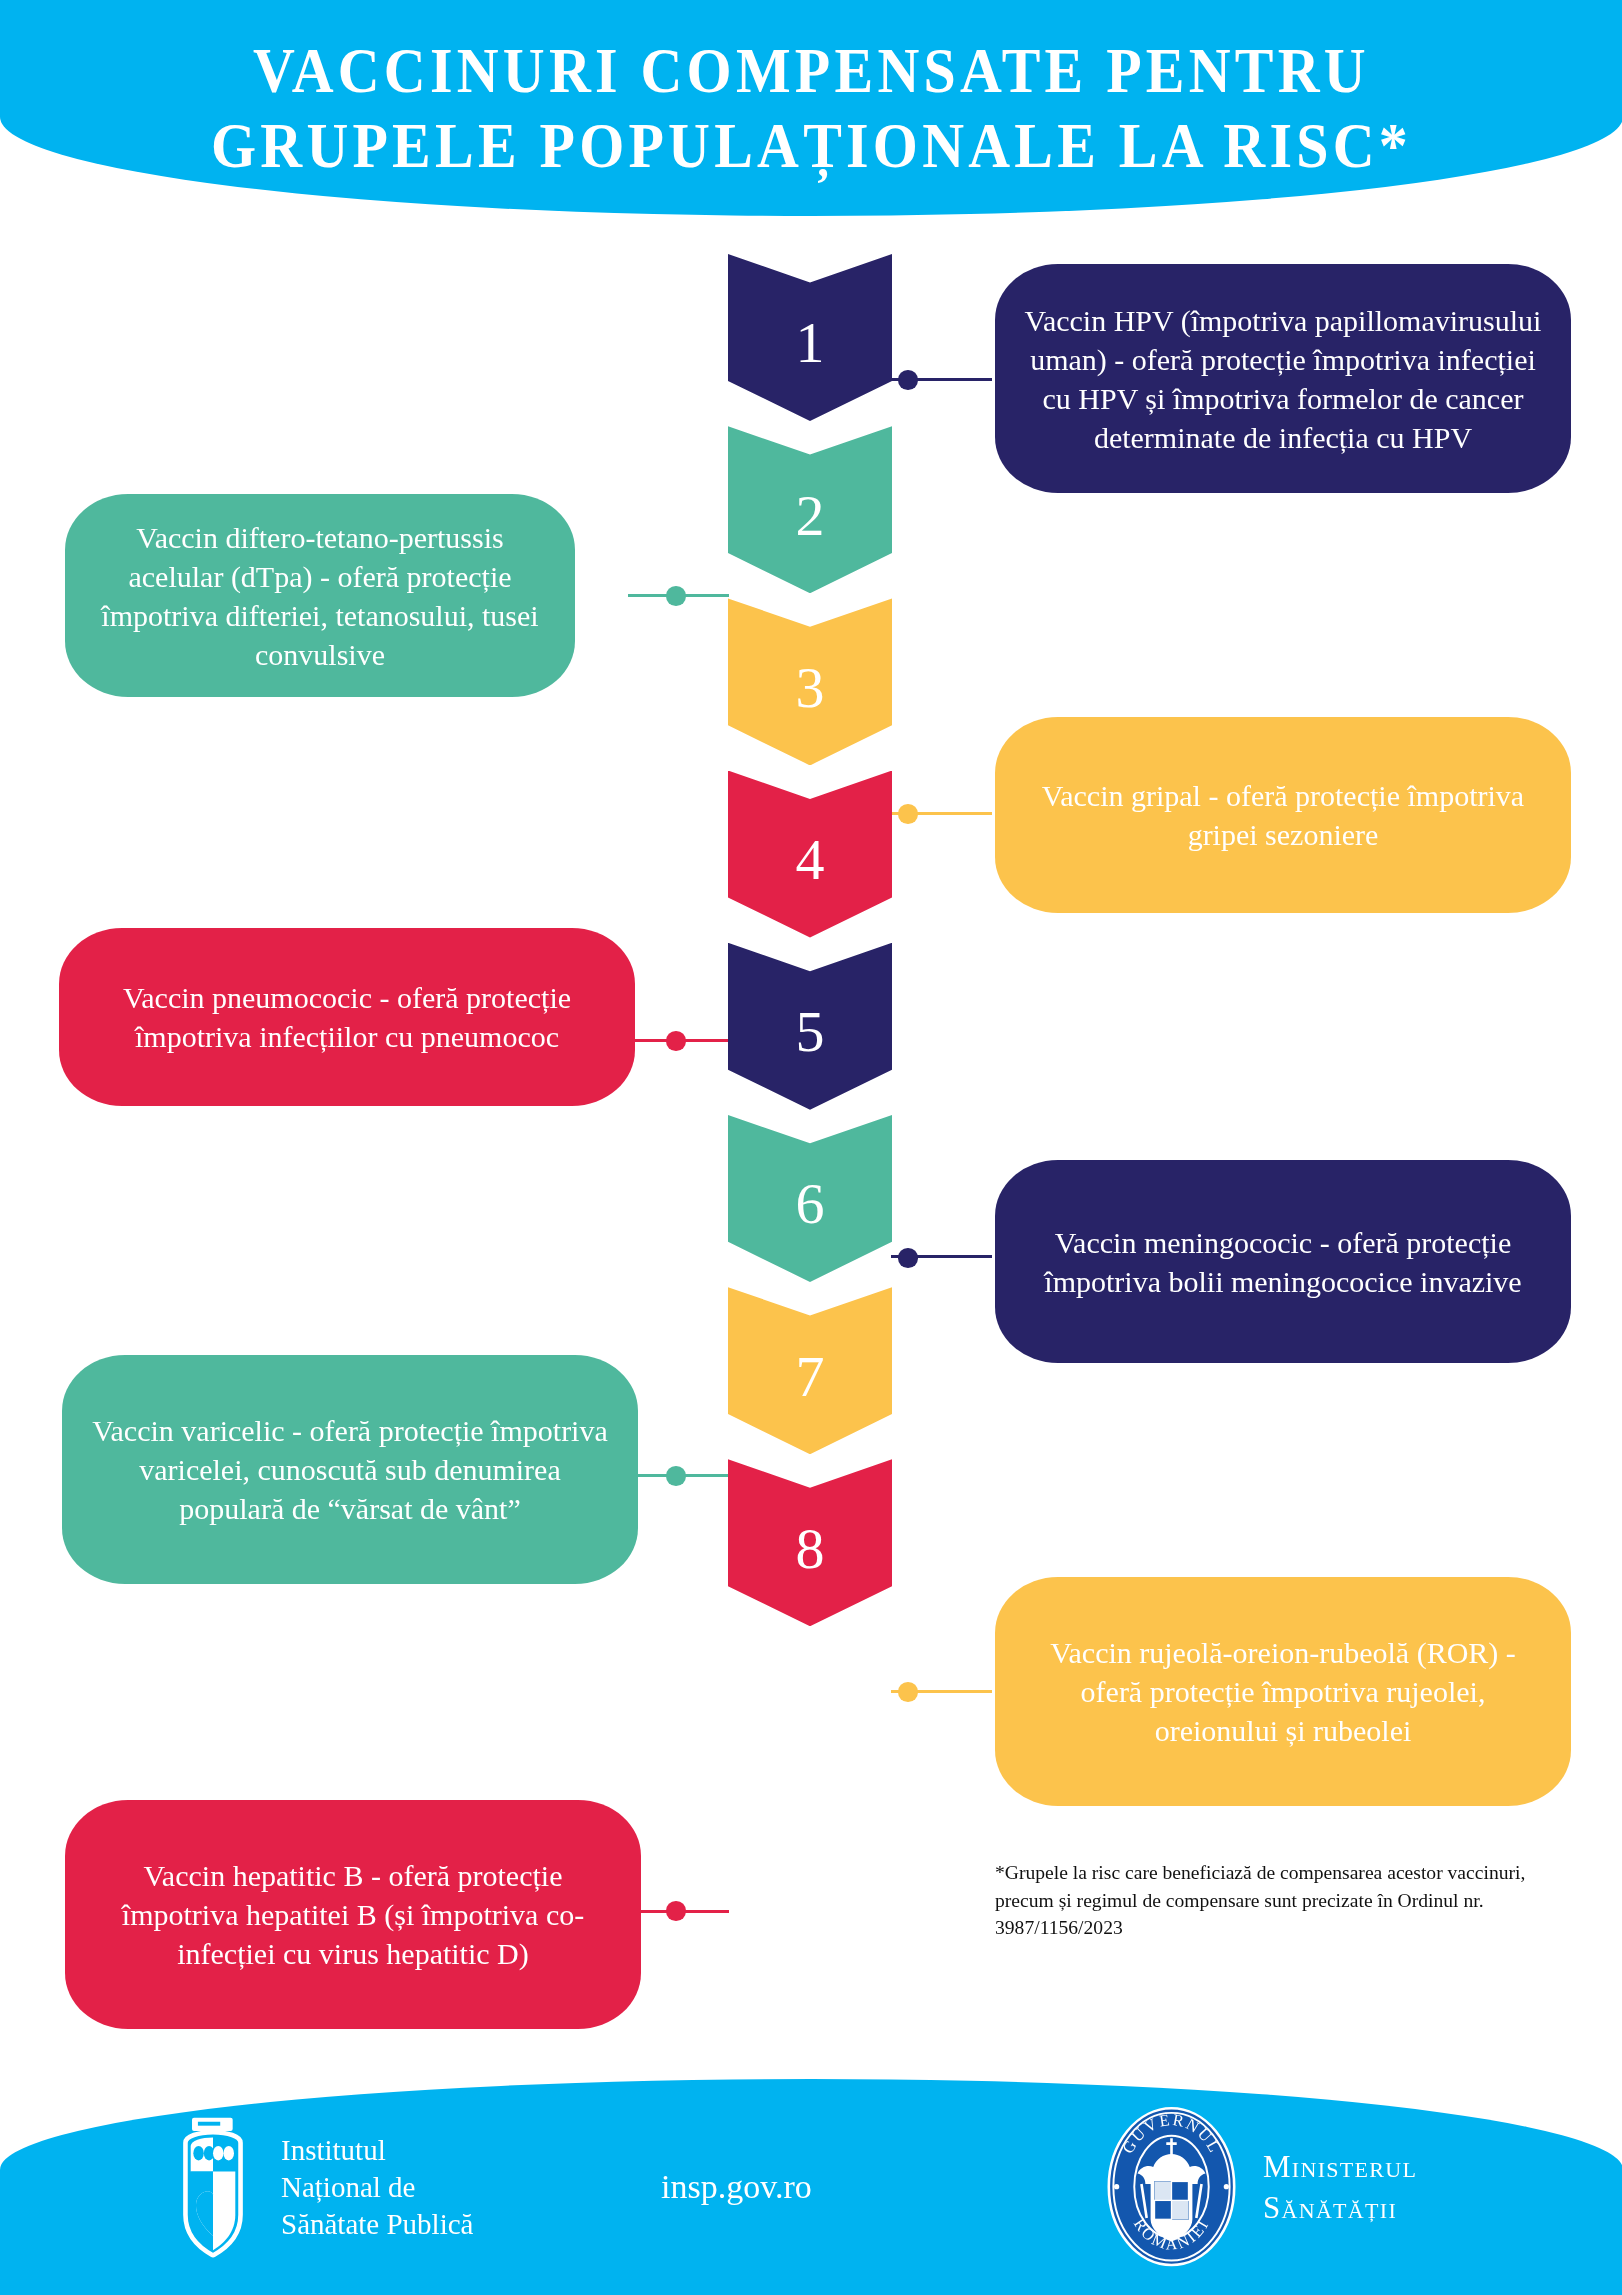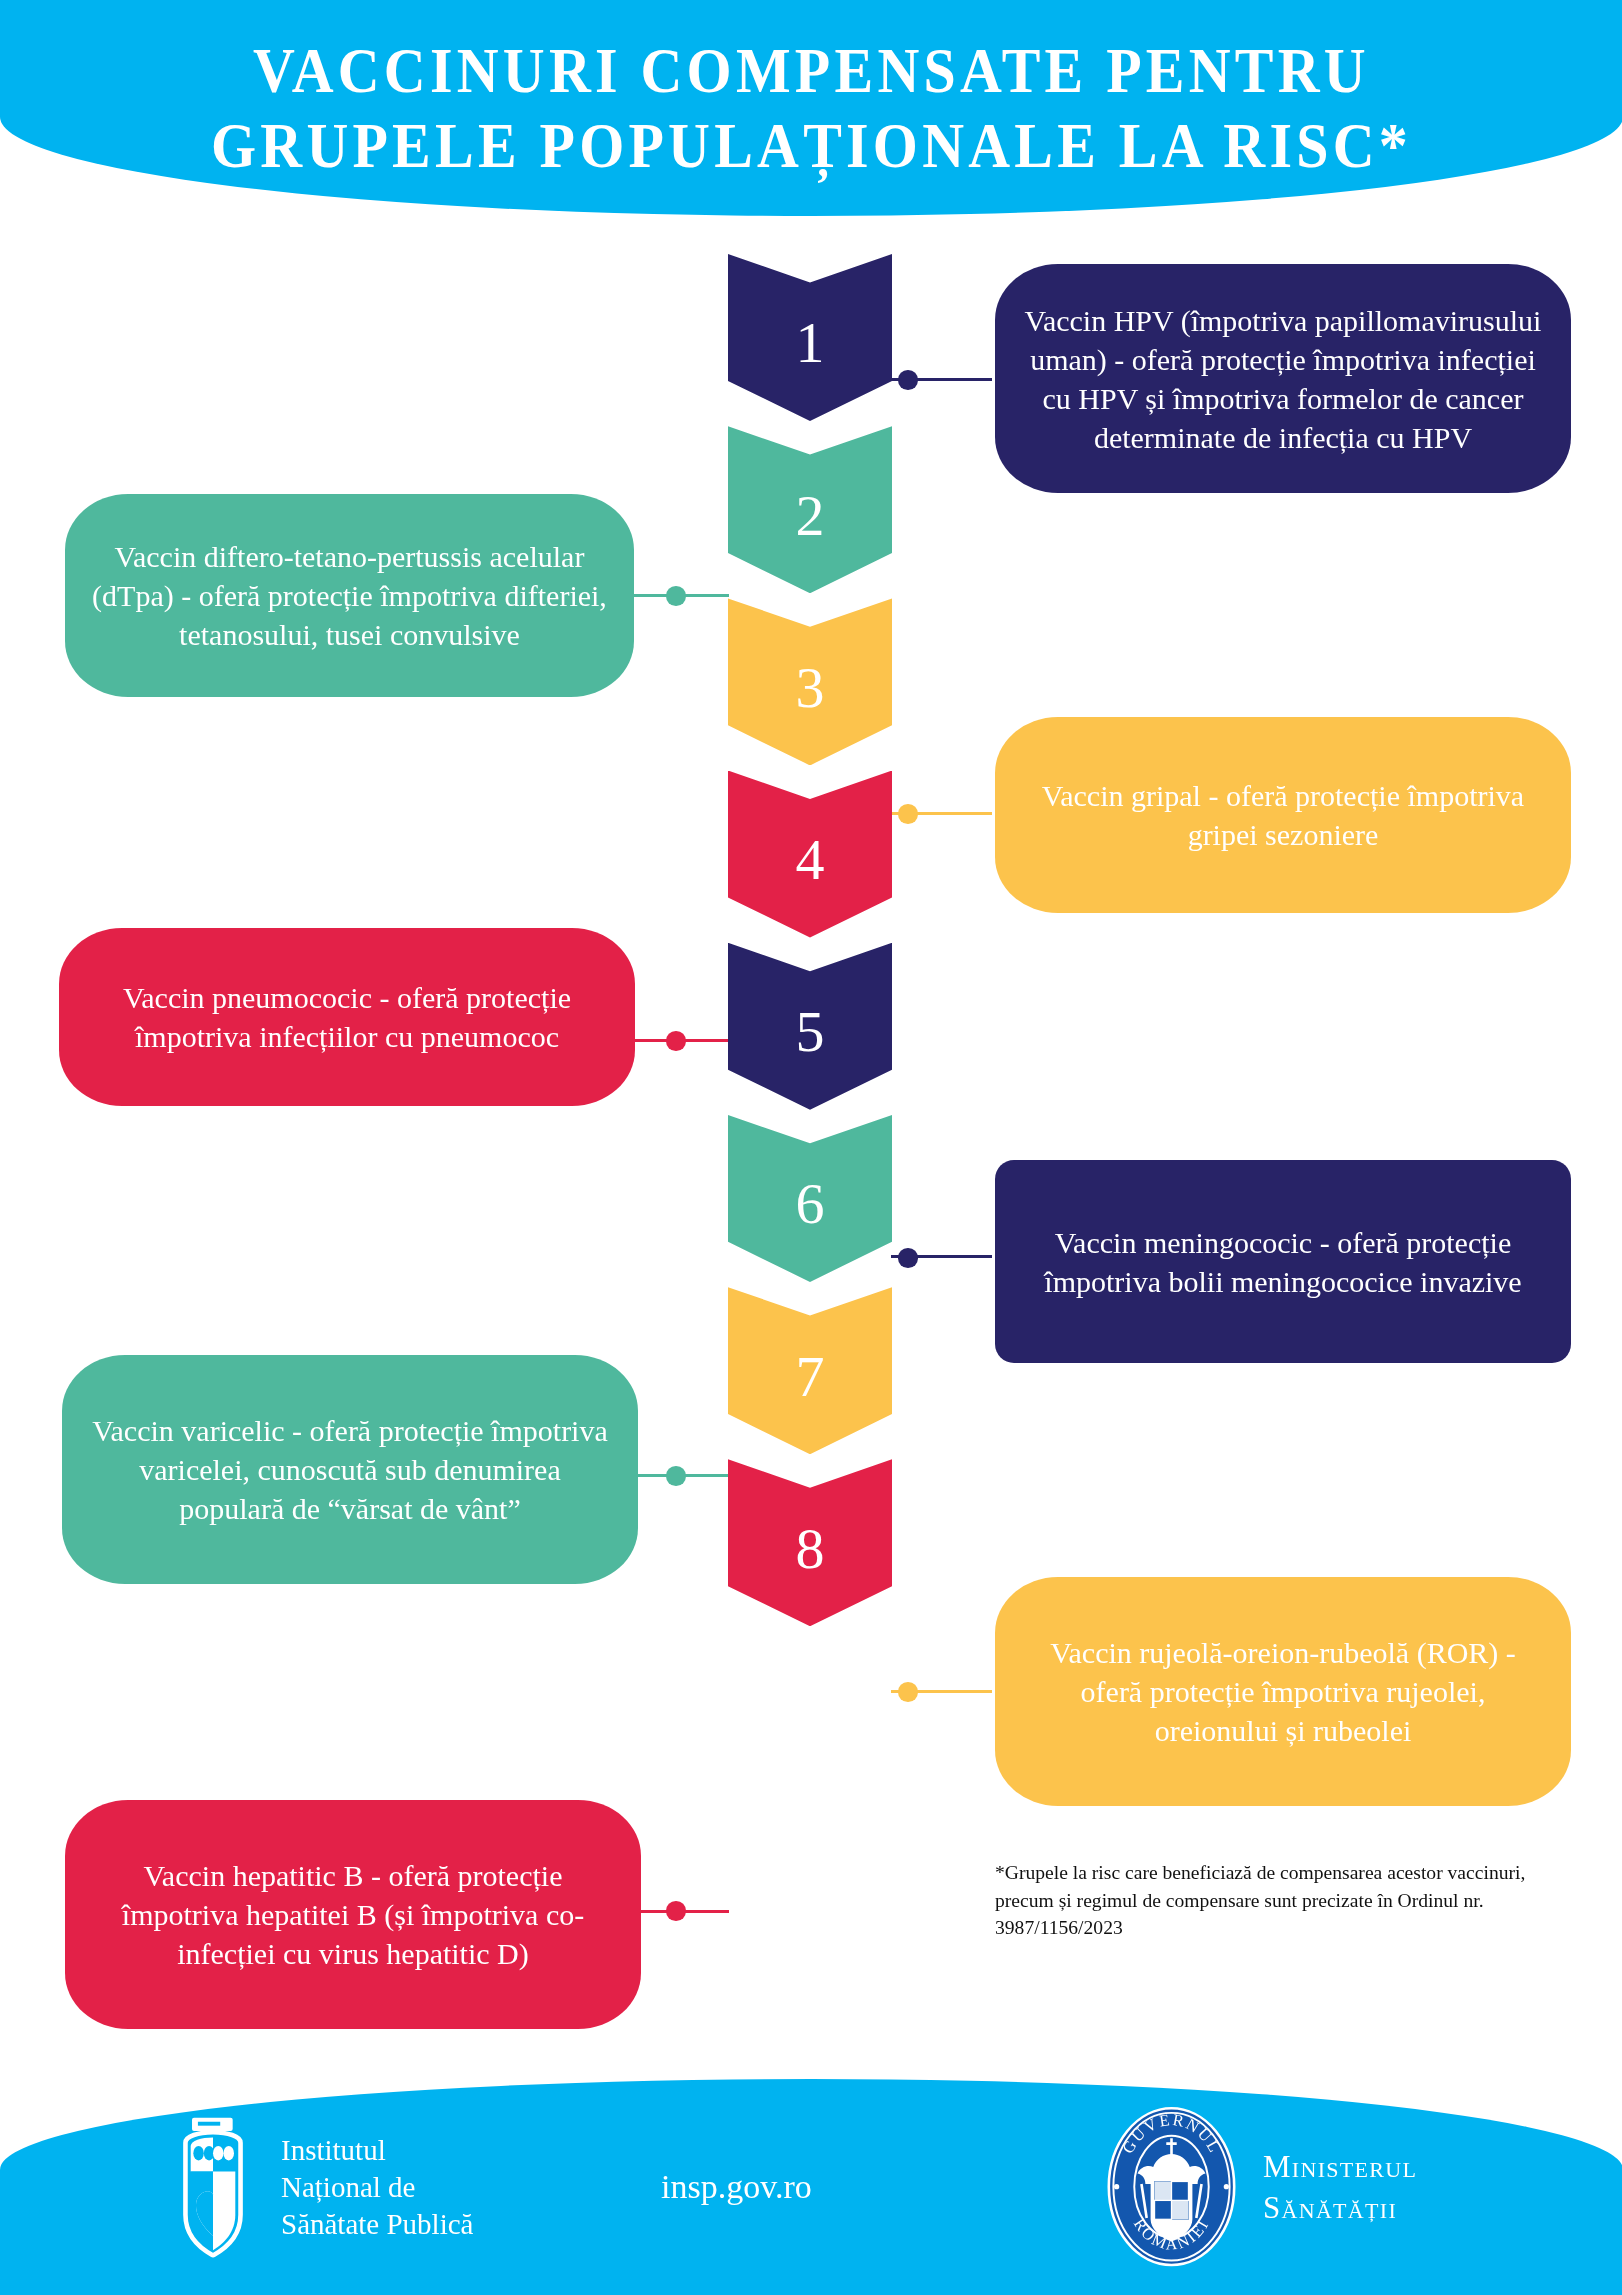--- a/index.html
+++ b/index.html
@@ -103,39 +103,39 @@
 <div id="content-layer">
 
   <div class="conn" style="left:891px;top:378px;width:101px;background:#282367;"></div>
   <div class="dot" style="left:898px;top:370px;background:#282367;"></div>
   <div class="bubble" style="left:995px;top:264px;width:576px;height:229px;background:#282367;">
     <p>Vaccin HPV (împotriva papillomavirusului uman) - oferă protecție împotriva infecției cu HPV și împotriva formelor de cancer determinate de infecția cu HPV</p>
   </div>
 
   <div class="conn" style="left:628px;top:594px;width:101px;background:#4fb89d;"></div>
   <div class="dot" style="left:666px;top:586px;background:#4fb89d;"></div>
-  <div class="bubble" style="left:65px;top:494px;width:569px;height:203px;background:#4fb89d;">
+  <div class="bubble" style="left:65px;top:494px;width:510px;height:203px;background:#4fb89d;">
     <p>Vaccin diftero-tetano-pertussis acelular (dTpa) - oferă protecție împotriva difteriei, tetanosului, tusei convulsive</p>
   </div>
 
   <div class="conn" style="left:891px;top:812px;width:101px;background:#fcc34c;"></div>
   <div class="dot" style="left:898px;top:804px;background:#fcc34c;"></div>
   <div class="bubble" style="left:995px;top:717px;width:576px;height:196px;background:#fcc34c;">
     <p>Vaccin gripal - oferă protecție împotriva gripei sezoniere</p>
   </div>
 
   <div class="conn" style="left:628px;top:1039px;width:101px;background:#e32148;"></div>
   <div class="dot" style="left:666px;top:1031px;background:#e32148;"></div>
   <div class="bubble" style="left:59px;top:928px;width:576px;height:178px;background:#e32148;">
     <p>Vaccin pneumococic - oferă protecție împotriva infecțiilor cu pneumococ</p>
   </div>
 
   <div class="conn" style="left:891px;top:1255px;width:101px;background:#282367;"></div>
   <div class="dot" style="left:898px;top:1248px;background:#282367;"></div>
-  <div class="bubble" style="left:995px;top:1160px;width:576px;height:203px;background:#282367;border-radius:19px;">
+  <div class="bubble" style="left:995px;top:1160px;width:576px;height:203px;background:#282367;">
     <p>Vaccin meningococic - oferă protecție împotriva bolii meningococice invazive</p>
   </div>
 
   <div class="conn" style="left:628px;top:1474px;width:101px;background:#4fb89d;"></div>
   <div class="dot" style="left:666px;top:1466px;background:#4fb89d;"></div>
   <div class="bubble" style="left:62px;top:1355px;width:576px;height:229px;background:#4fb89d;">
     <p>Vaccin varicelic - oferă protecție împotriva varicelei, cunoscută sub denumirea populară de “vărsat de vânt”</p>
   </div>
 
   <div class="conn" style="left:891px;top:1690px;width:101px;background:#fcc34c;"></div>

